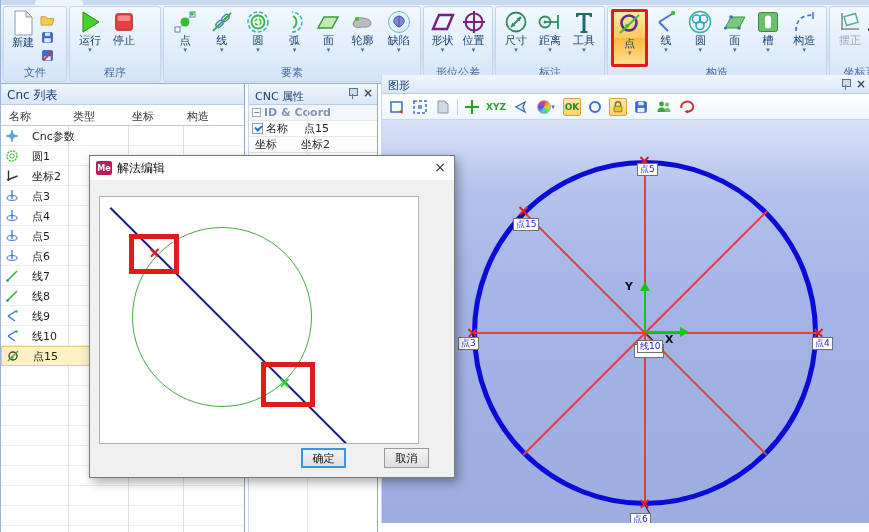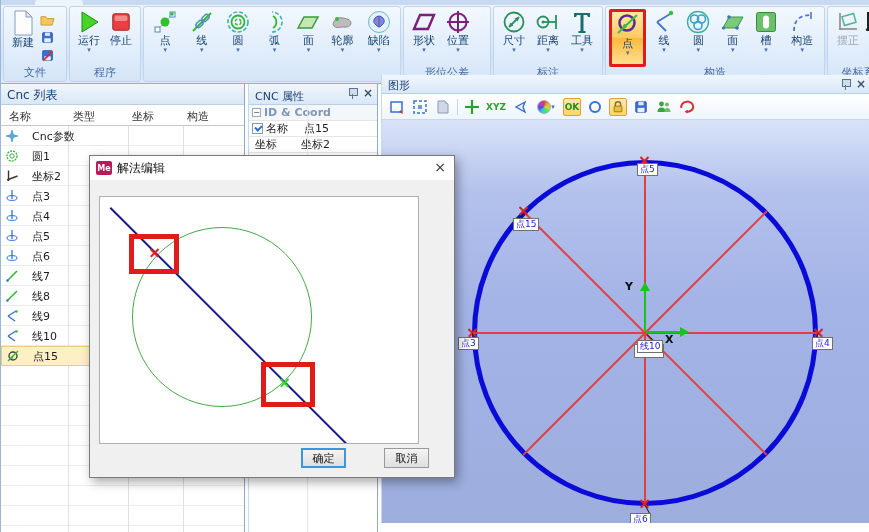--- a/index.html
+++ b/index.html
@@ -143,21 +143,21 @@
                   <rect x="2" y="2" width="12" height="12" rx="1" fill="#3b6fd4" stroke="#2a4f9e"></rect>
                   <rect x="4" y="9" width="8" height="5" fill="#e8eefc"></rect>
                   <line x1="3" y1="14" x2="14" y2="3" stroke="#d03030" stroke-width="2"></line>
                 </svg>
             </span>
           </div>
         </div>
         <div class="rgroup-label">文件</div>
       </div>
 
-      <div class="rgroup" style="width:72px">
+      <div class="rgroup" style="width:92px">
         <div class="rbtns">
           <div class="rbtn">
             <span class="ric">
               <svg width="24" height="24" viewBox="0 0 24 24">
                   <path d="M5 2L21 12 5 22z" fill="#46d426" stroke="#1e8c1e"></path>
                 </svg>
             </span>
             <span class="rtx">运行</span>
             <span class="rdd">▾</span>
           </div>
@@ -245,23 +245,24 @@
               <svg width="24" height="24" viewBox="0 0 24 24">
                   <circle cx="12" cy="12" r="10.5" fill="#e4f2f8" stroke="#6ab8cc"></circle>
                   <path d="M8 8 Q12 4 16 8 Q19 12 15 15 Q12 19 9 15 Q5 12 8 8" fill="#7f86d8" stroke="#4a55b8"></path>
                   <line x1="12" y1="6" x2="12" y2="17" stroke="#4a55b8"></line>
                 </svg>
             </span>
             <span class="rtx">缺陷</span>
             <span class="rdd">▾</span>
           </div>
         </div>
-      </div>
-
-      <div class="rgroup" style="width:88px">
+        <div class="rgroup-label">要素</div>
+      </div>
+
+      <div class="rgroup" style="width:70px">
         <div class="rbtns">
           <div class="rbtn">
             <span class="ric">
               <svg width="24" height="24" viewBox="0 0 24 24">
                   <path d="M2 19 L8 5 L22 5 L16 19 Z" fill="none" stroke="#7a1f7a" stroke-width="2.4"></path>
                 </svg>
             </span>
             <span class="rtx">形状</span>
             <span class="rdd">▾</span>
           </div>

